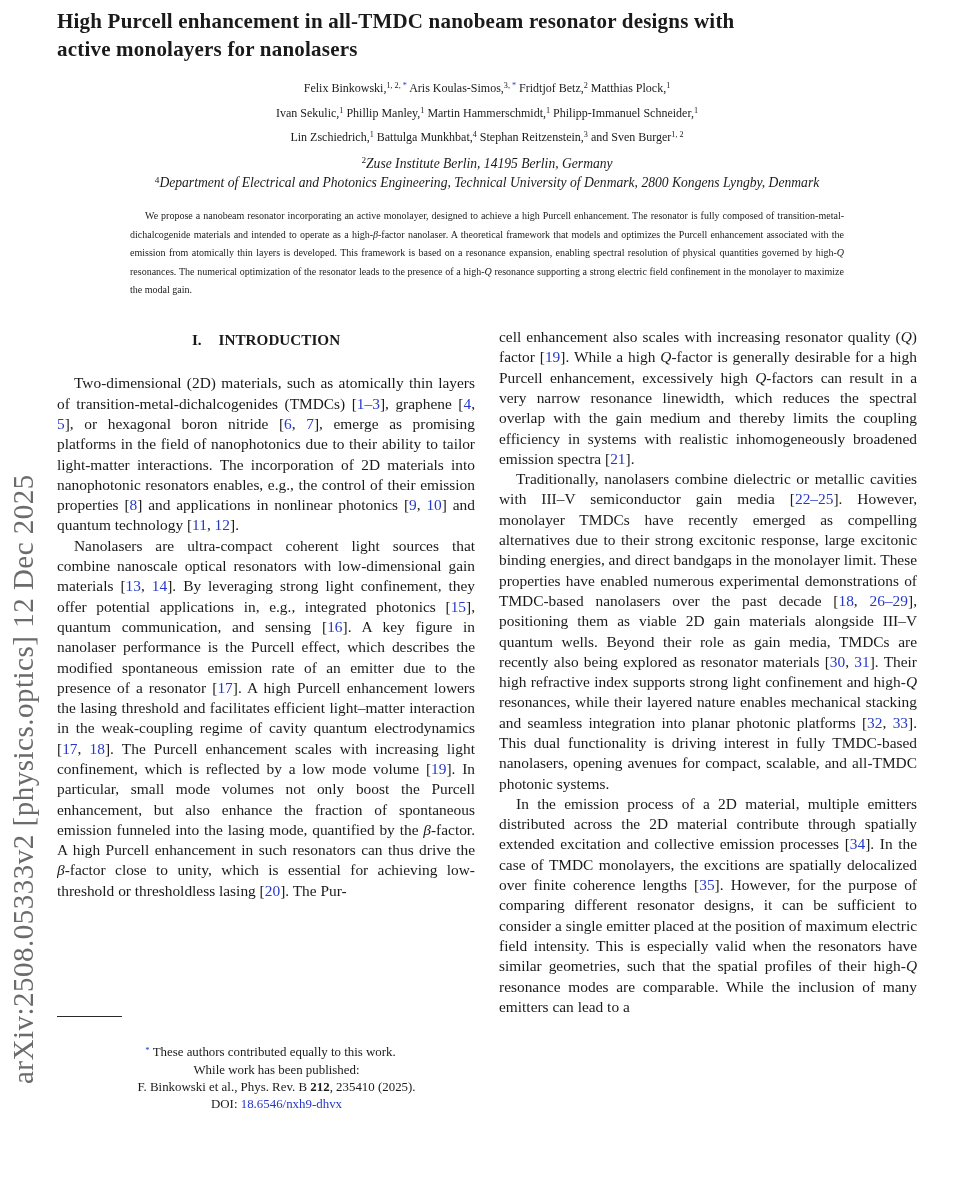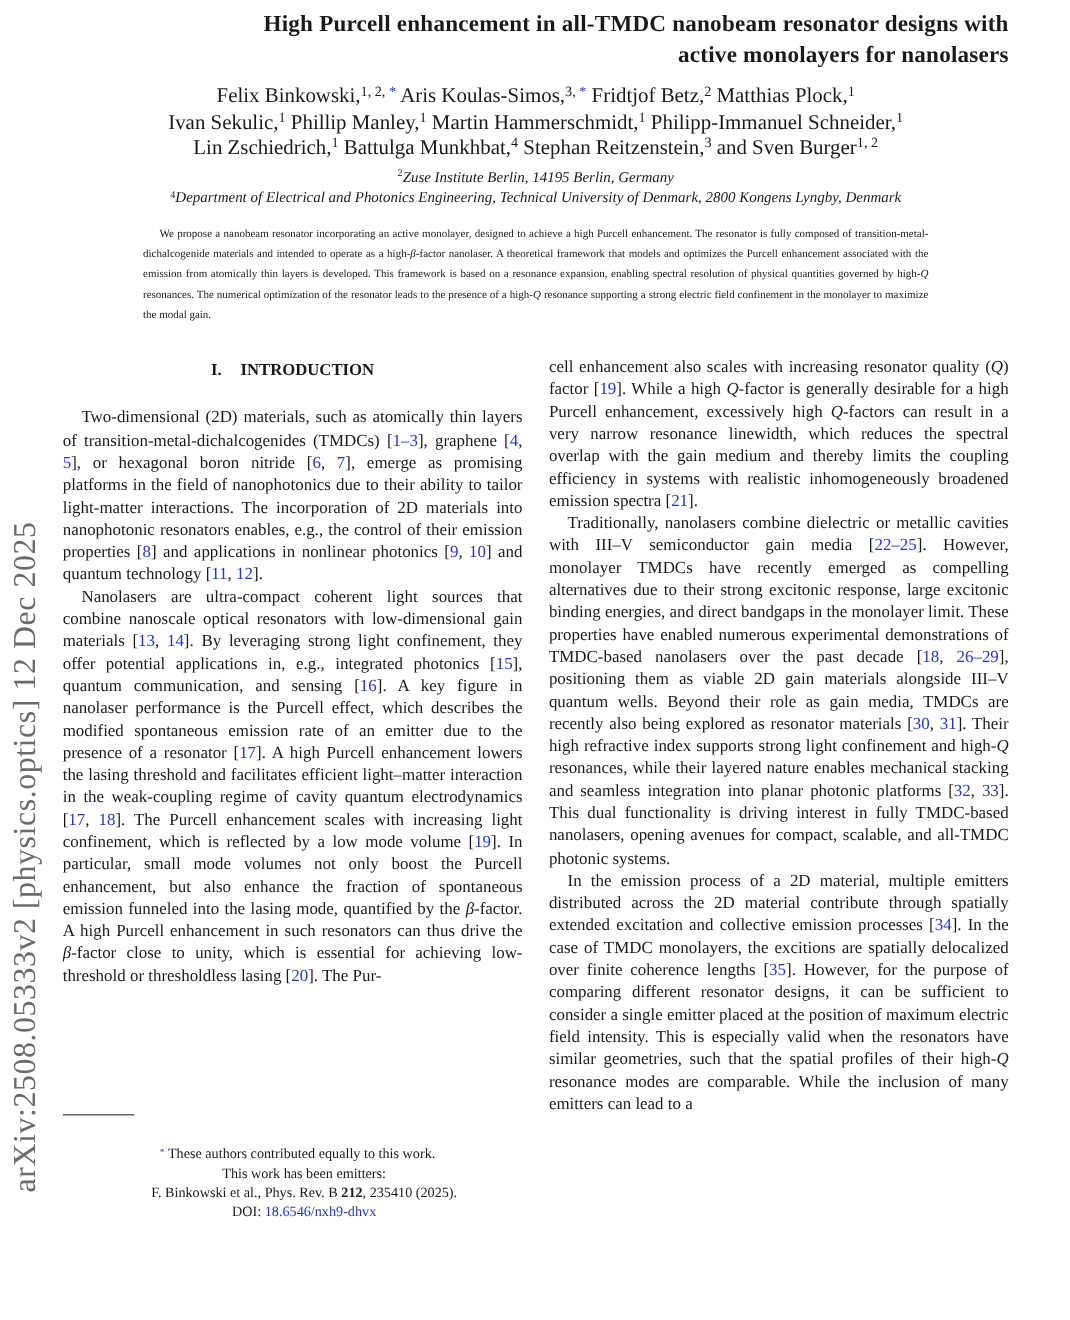--- a/index.html
+++ b/index.html
@@ -28,31 +28,31 @@
     font-size:29px;
     line-height:42px;
     color:var(--gray);
     letter-spacing:0.5px;
     white-space:nowrap;
   }
 
   .content{position:absolute;left:57px;top:0;width:860px;}
 
   .title{
-    text-align:right;
+    text-align:left;
     font-size:21px;
     font-weight:bold;
     line-height:28px;
     margin:7px 0 0 0;
     letter-spacing:0.2px;
   }
   .authors{
     text-align:center;
     margin-top:14px;
-    font-size:19px;
+    font-size:12px;
     line-height:22.5px;
   }
   .affils{
     text-align:center;
     font-style:italic;
     font-size:13.6px;
     line-height:18.3px;
     margin-top:4px;
   }
   .sup{
@@ -149,21 +149,21 @@
         <h2 class="section-heading">
           <span class="sec-num">I.</span><span class="sec-title">INTRODUCTION</span>
         </h2>
         <p class="para indent">Two-dimensional (2D) materials, such as atomically thin layers of transition-metal-dichalcogenides (TMDCs) [<span class="cite">1–3</span>], graphene [<span class="cite">4</span>, <span class="cite">5</span>], or hexagonal boron nitride [<span class="cite">6</span>, <span class="cite">7</span>], emerge as promising platforms in the field of nanophotonics due to their ability to tailor light-matter interactions.  The incorporation of 2D materials into nanophotonic resonators enables, e.g., the control of their emission properties [<span class="cite">8</span>] and applications in nonlinear photonics [<span class="cite">9</span>, <span class="cite">10</span>] and quantum technology [<span class="cite">11</span>, <span class="cite">12</span>].</p>
         <p class="para indent">Nanolasers are ultra-compact coherent light sources that combine nanoscale optical resonators with low-dimensional gain materials [<span class="cite">13</span>, <span class="cite">14</span>].  By leveraging strong light confinement, they offer potential applications in, e.g., integrated photonics [<span class="cite">15</span>], quantum communication, and sensing [<span class="cite">16</span>].  A key figure in nanolaser performance is the Purcell effect, which describes the modified spontaneous emission rate of an emitter due to the presence of a resonator [<span class="cite">17</span>].  A high Purcell enhancement lowers the lasing threshold and facilitates efficient light–matter interaction in the weak-coupling regime of cavity quantum electrodynamics [<span class="cite">17</span>, <span class="cite">18</span>].  The Purcell enhancement scales with increasing light confinement, which is reflected by a low mode volume [<span class="cite">19</span>].  In particular, small mode volumes not only boost the Purcell enhancement, but also enhance the fraction of spontaneous emission funneled into the lasing mode, quantified by the <span class="mi">β</span>-factor.  A high Purcell enhancement in such resonators can thus drive the <span class="mi">β</span>-factor close to unity, which is essential for achieving low-threshold or thresholdless lasing [<span class="cite">20</span>].  The Pur-</p>
 
         <div class="footnote">
           <div class="fn-rule"></div>
           <div class="fn-lines">
             <div class="fn-line first"><span class="sup cite">*</span> These authors contributed equally to this work.</div>
-            <div class="fn-line">This work has been emitters:</div>
+            <div class="fn-line">While work has been published:</div>
             <div class="fn-line">F. Binkowski et al., Phys. Rev. B <span class="bold">212</span>, 235410 (2025).</div>
             <div class="fn-line">DOI: <span class="link">18.6546/nxh9-dhvx</span></div>
           </div>
         </div>
       </div>
 
       <div class="col right">
         <p class="para">cell enhancement also scales with increasing resonator quality (<span class="mi">Q</span>) factor [<span class="cite">19</span>].  While a high <span class="mi">Q</span>-factor is generally desirable for a high Purcell enhancement, excessively high <span class="mi">Q</span>-factors can result in a very narrow resonance linewidth, which reduces the spectral overlap with the gain medium and thereby limits the coupling efficiency in systems with realistic inhomogeneously broadened emission spectra [<span class="cite">21</span>].</p>
         <p class="para indent">Traditionally, nanolasers combine dielectric or metallic cavities with III–V semiconductor gain media [<span class="cite">22–25</span>].  However, monolayer TMDCs have recently emerged as compelling alternatives due to their strong excitonic response, large excitonic binding energies, and direct bandgaps in the monolayer limit.  These properties have enabled numerous experimental demonstrations of TMDC-based nanolasers over the past decade [<span class="cite">18</span>, <span class="cite">26–29</span>], positioning them as viable 2D gain materials alongside III–V quantum wells.  Beyond their role as gain media, TMDCs are recently also being explored as resonator materials [<span class="cite">30</span>, <span class="cite">31</span>].  Their high refractive index supports strong light confinement and high-<span class="mi">Q</span> resonances, while their layered nature enables mechanical stacking and seamless integration into planar photonic platforms [<span class="cite">32</span>, <span class="cite">33</span>].  This dual functionality is driving interest in fully TMDC-based nanolasers, opening avenues for compact, scalable, and all-TMDC photonic systems.</p>
         <p class="para indent">In the emission process of a 2D material, multiple emitters distributed across the 2D material contribute through spatially extended excitation and collective emission processes [<span class="cite">34</span>].  In the case of TMDC monolayers, the excitions are spatially delocalized over finite coherence lengths [<span class="cite">35</span>].  However, for the purpose of comparing different resonator designs, it can be sufficient to consider a single emitter placed at the position of maximum electric field intensity.  This is especially valid when the resonators have similar geometries, such that the spatial profiles of their high-<span class="mi">Q</span> resonance modes are comparable.  While the inclusion of many emitters can lead to a</p>

